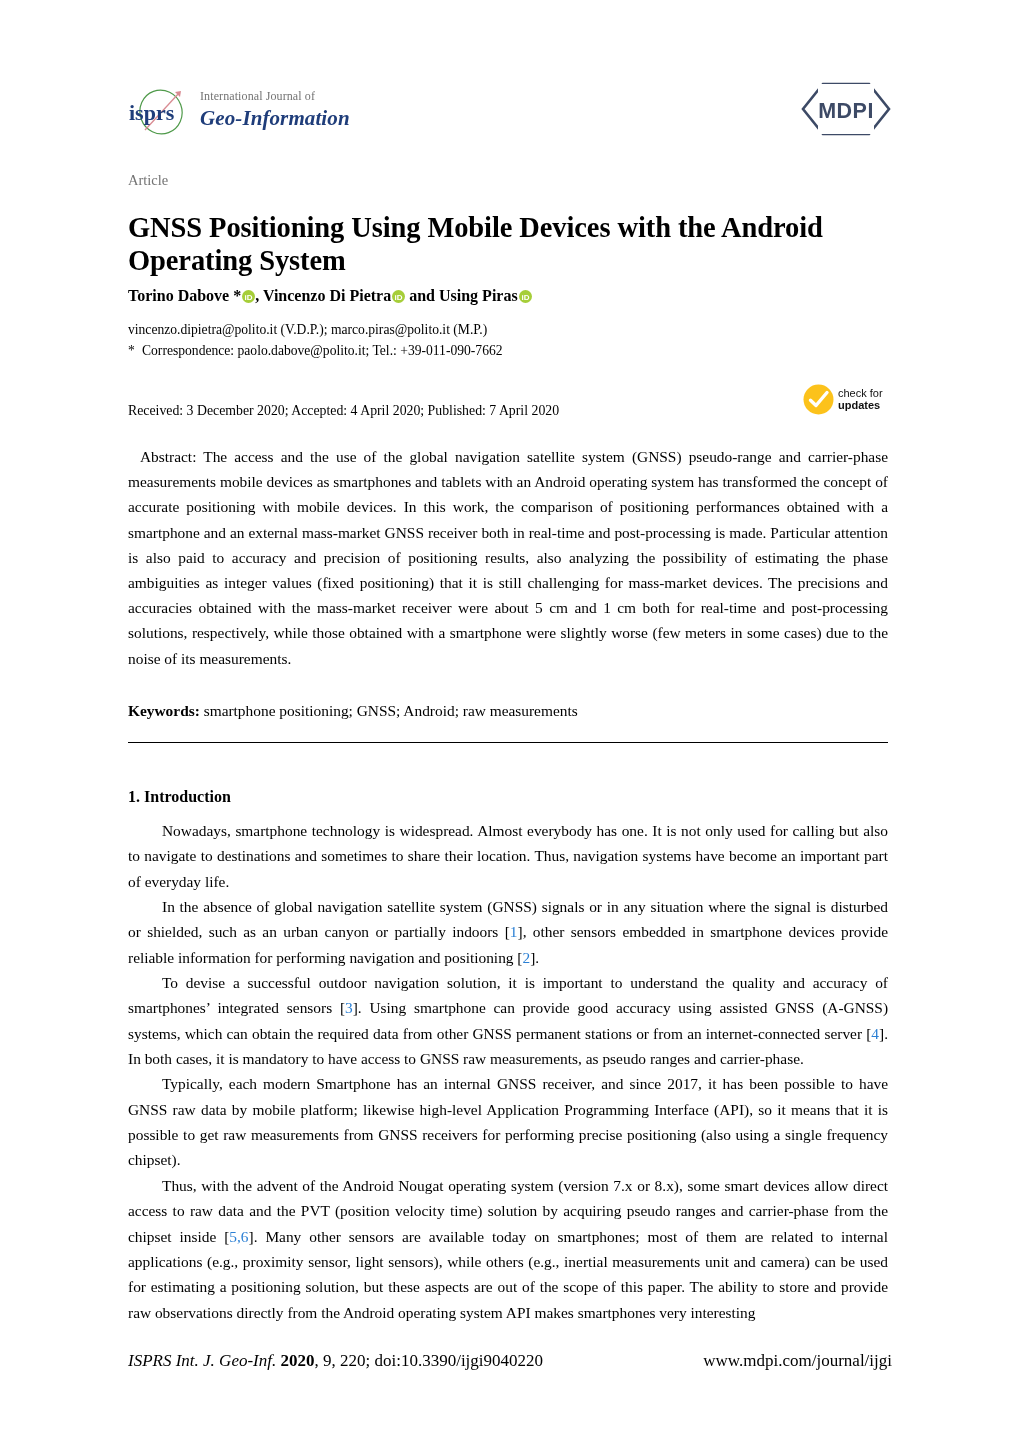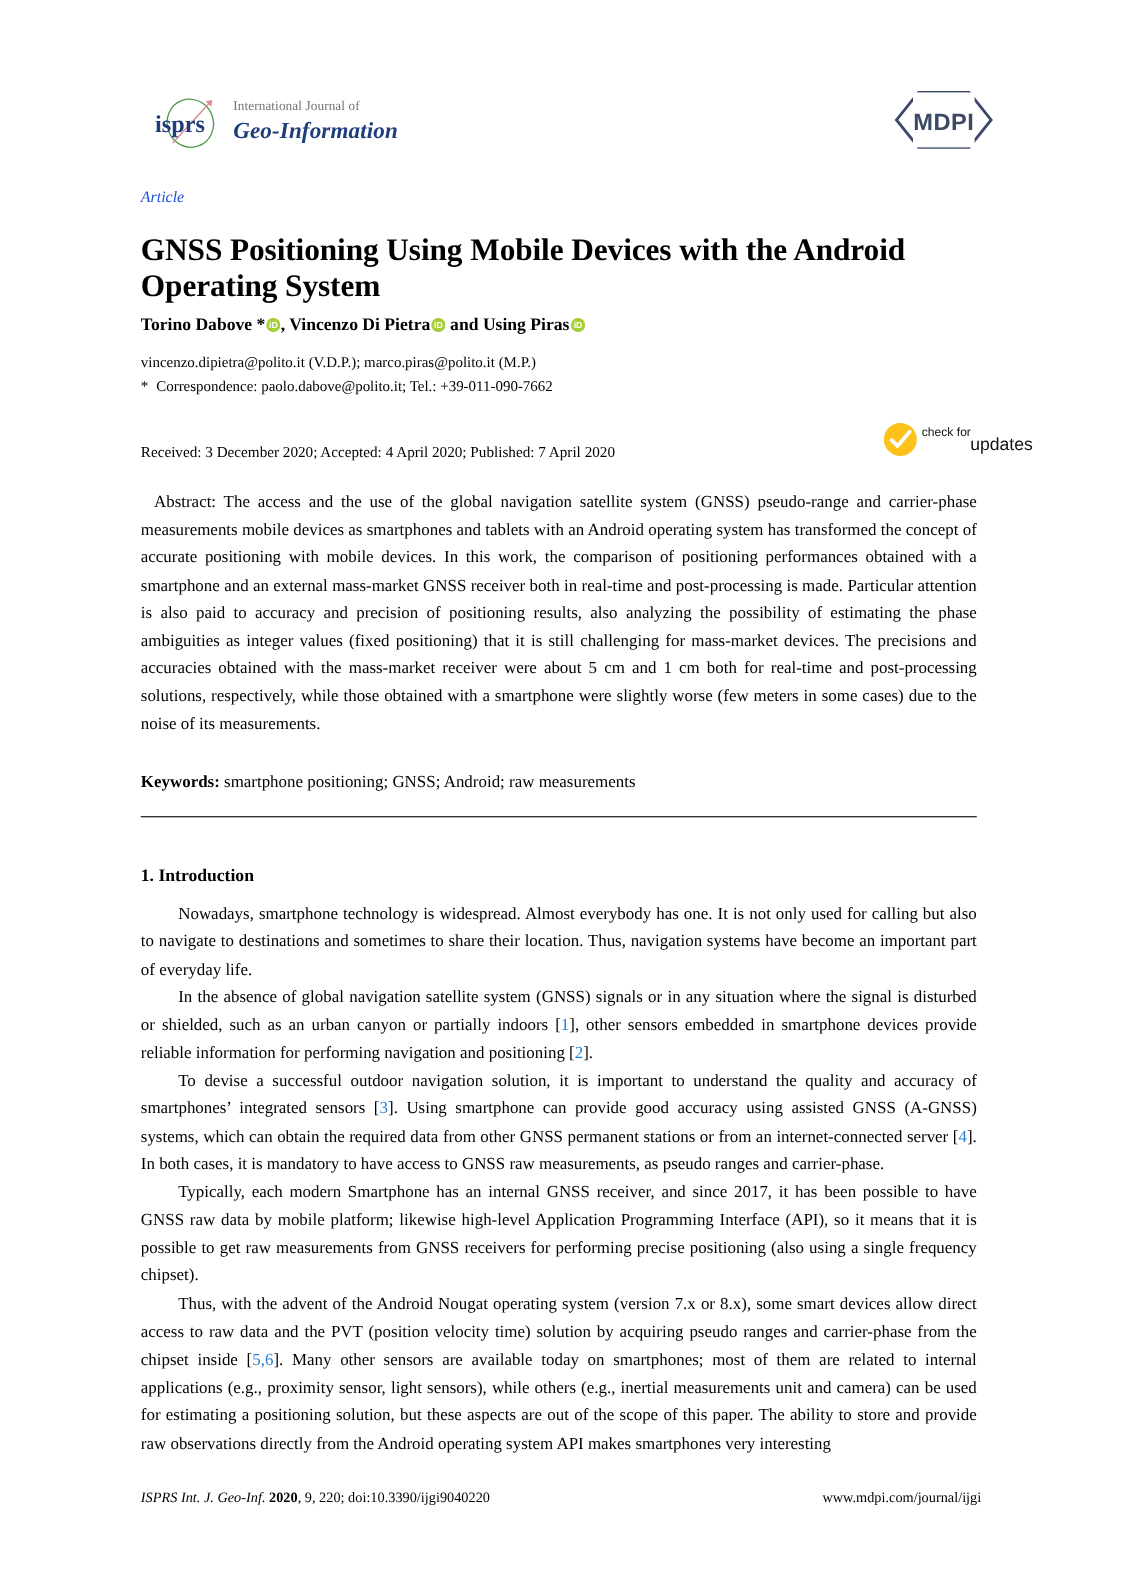--- a/index.html
+++ b/index.html
@@ -20,21 +20,21 @@
     position: relative;
     width: 1020px;
     height: 1442px;
     box-sizing: border-box;
     padding: 0;
   }
 
   
   .masthead {
     position: absolute;
-    left: 140px;
+    left: 128px;
     top: 84px;
     width: 764px;
     height: 62px;
   }
   .journal-block {
     position: absolute;
     left: 0;
     top: 0;
     display: flex;
     align-items: flex-start;
@@ -81,23 +81,22 @@
     position: absolute;
     left: 128px;
     top: 0;
     width: 764px;
   }
 
   .kicker {
     position: absolute;
     top: 172px;
     left: 0;
-    font-style: italic;
     font-size: 14.5px;
-    color: #1d4ed8;
+    color: #737373;
   }
   .paper-title {
     position: absolute;
     top: 192px;
     left: 0;
     width: 745px;
     font-size: 28.5px;
     line-height: 33px;
     font-weight: bold;
     color: #000;
@@ -152,21 +151,21 @@
     display: flex;
     align-items: center;
   }
   .crossmark svg { display: block; flex: none; }
   .crossmark .cm-text {
     margin-left: 4px;
     font-family: "Liberation Sans", "DejaVu Sans", sans-serif;
     line-height: 12.5px;
   }
   .crossmark .cm-l1 { font-size: 11px; color: #111; }
-  .crossmark .cm-l2 { font-size: 16px; font-weight: normal; color: #111; margin-left: 44px; }
+  .crossmark .cm-l2 { font-size: 11px; font-weight: bold; color: #111; }
 
   
   .abstract {
     position: absolute;
     top: 444px;
     left: 0;
     width: 760px;
     font-size: 15.4px;
     line-height: 25.2px;
     text-align: justify;
@@ -217,21 +216,21 @@
     text-indent: 34px;
   }
   .cite { color: #2a7fd4; }
 
   
   .footer {
     position: absolute;
     left: 128px;
     top: 1352px;
     width: 764px;
-    font-size: 13px;
+    font-size: 17px;
     line-height: 17px;
     display: flex;
     justify-content: space-between;
     align-items: baseline;
   }
   .footer-left { font-style: italic; }
   .footer-left .nonital { font-style: normal; }
   .footer-left .bold { font-weight: bold; font-style: normal; }
   .footer-right { font-style: normal; }
 </style>

